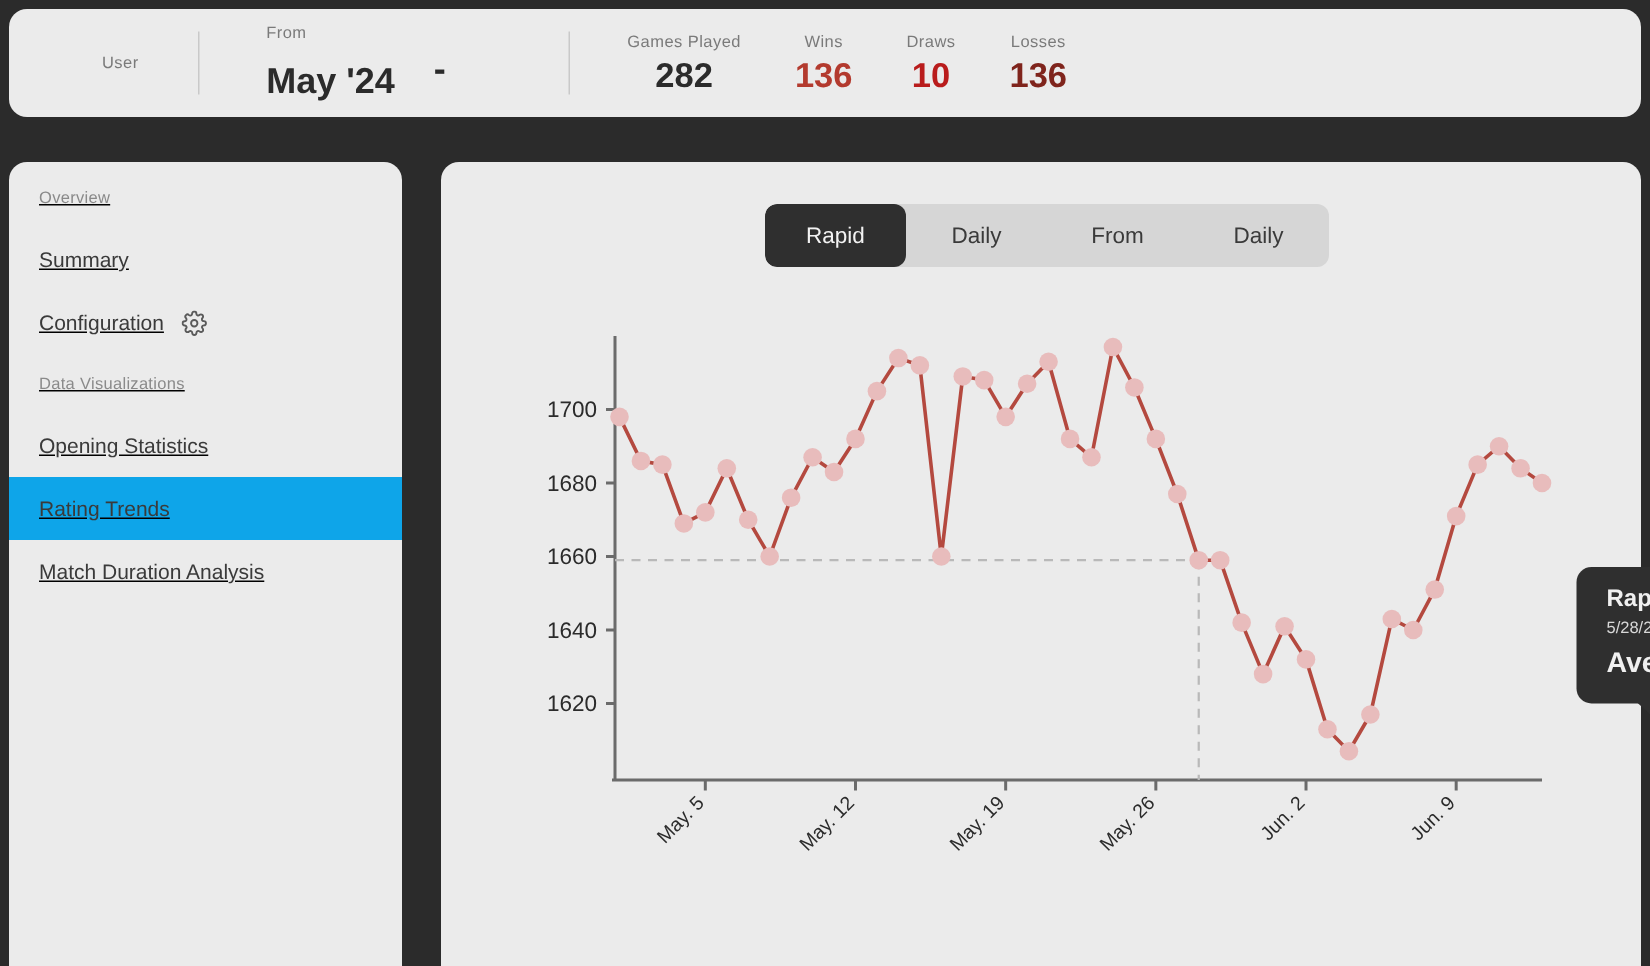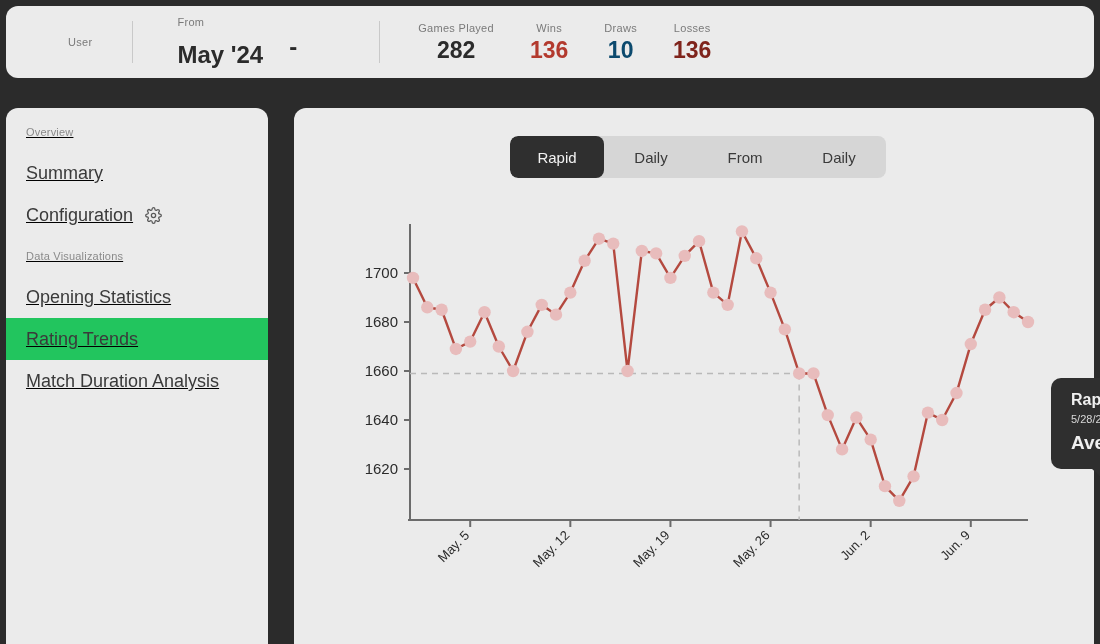--- a/index.html
+++ b/index.html
@@ -31,40 +31,40 @@
   .from-group { margin-left: 44px; }
   .dash { font-size: 24px; font-weight: 700; color: #2b2b2b; margin: 10px 22px 0 26px; }
   .to-group { }
   .div-2 { margin-left: 60px; }
   .stats { display: flex; align-items: flex-end; margin-left: 38px; }
   .stat { display: flex; flex-direction: column; align-items: center; margin-right: 36px; }
   .stat:last-child { margin-right: 28px; }
   .stat .hlabel { text-align: center; }
   .stat .hvalue { text-align: center; }
   .v-wins { color: #b33a2e; }
-  .v-draws { color: #0c4a6e; }
+  .v-draws { color: #b91c1c; }
   .v-losses { color: #7f241c; }
 
   
   .sidebar {
     position: absolute; left: 6px; top: 108px;
     width: 262px; height: 644px;
     background: #ebebeb; border-radius: 12px 12px 0 0;
     padding-top: 18px; overflow: hidden; text-decoration: underline;
   }
   .section-label {
     font-size: 11px; color: #8a8a8a; padding: 0 20px;
     margin-bottom: 14px; letter-spacing: .2px;
   }
   .nav-item {
-    font-size: 18px; color: #3a3a3a; padding: 9px 20px;
+    font-size: 14px; color: #3a3a3a; padding: 9px 20px;
     display: flex; align-items: center; gap: 12px;
     cursor: pointer; line-height: 24px;
   }
-  .nav-item.active { background: #22c55e; }
+  .nav-item.active { background: #0ea5e9; }
   .gear { display: inline-flex; width: 17px; height: 17px; }
   .sec-gap { height: 14px; }
 
   
   .main {
     position: absolute; left: 294px; top: 108px;
     width: 800px; height: 536px;
     background: #ebebeb; border-radius: 12px 12px 0 0;
   }
   .tabs {

